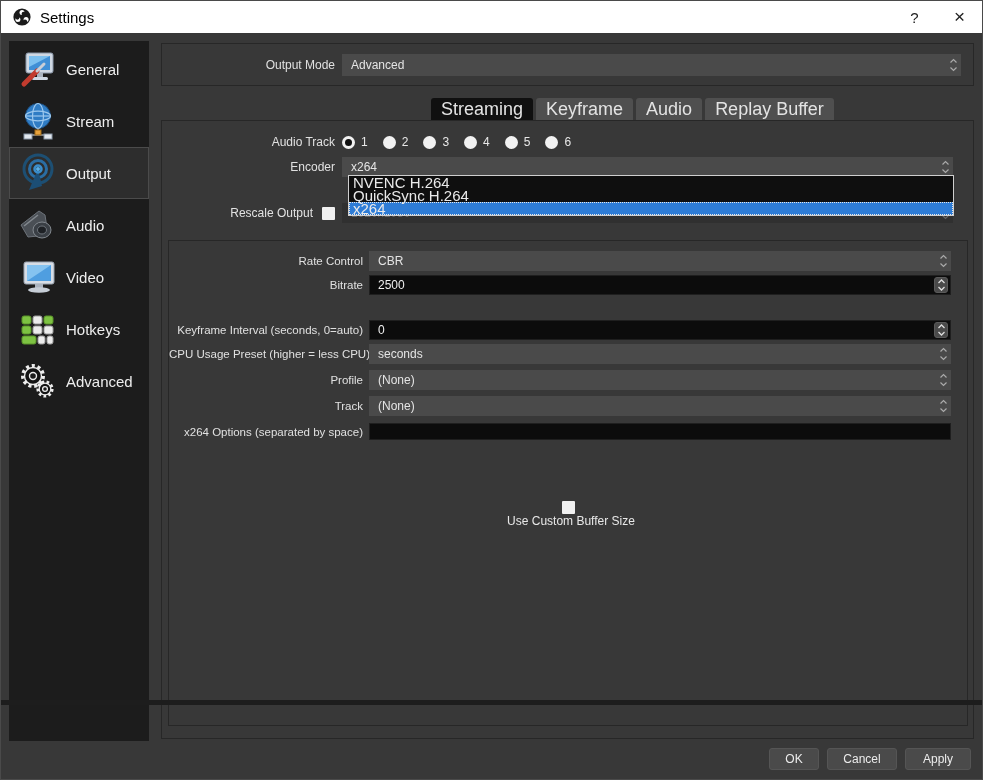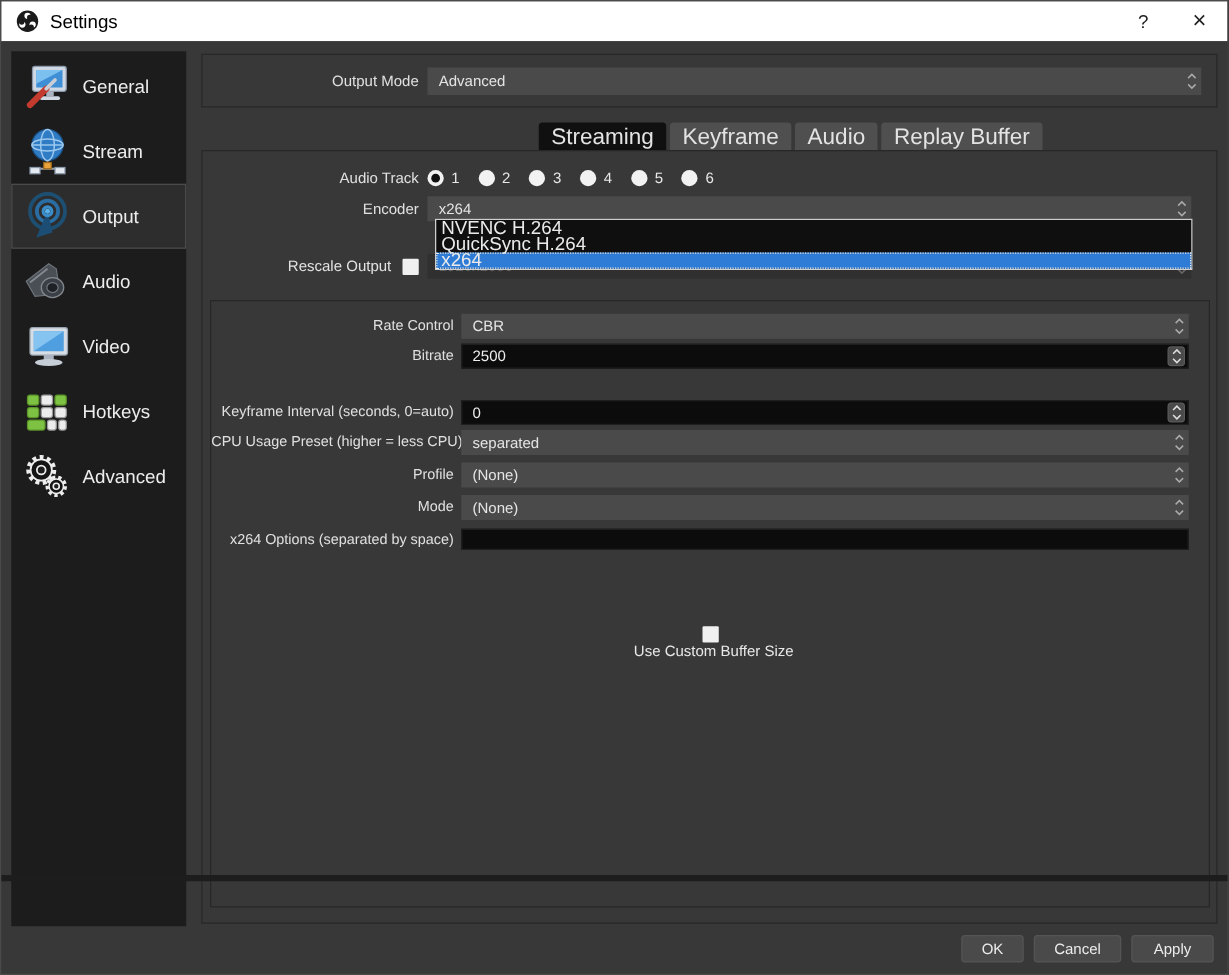--- a/index.html
+++ b/index.html
@@ -345,21 +345,21 @@
                   <path d="M1.5 5 L4.5 2 L7.5 5" stroke="#ddd" fill="none" stroke-width="1.3"></path>
                   <path d="M1.5 9 L4.5 12 L7.5 9" stroke="#ddd" fill="none" stroke-width="1.3"></path>
                 </svg>
             </span>
           </div>
         </div>
 
         <div class="g-row" style="top:103px;">
           <div class="g-label">CPU Usage Preset (higher = less CPU)</div>
           <div class="combo h20 g-ctl-margin">
-            <span>separated</span>
+            <span>seconds</span>
             <span class="spin">
               <svg width="9" height="16" viewBox="0 0 9 16">
                   <path d="M1.5 5.5 L4.5 2.5 L7.5 5.5" stroke="#aaa" fill="none" stroke-width="1.2"></path>
                   <path d="M1.5 10.5 L4.5 13.5 L7.5 10.5" stroke="#aaa" fill="none" stroke-width="1.2"></path>
                 </svg>
             </span>
           </div>
         </div>
 
         <div class="g-row" style="top:129px;">
@@ -369,21 +369,21 @@
             <span class="spin">
               <svg width="9" height="16" viewBox="0 0 9 16">
                   <path d="M1.5 5.5 L4.5 2.5 L7.5 5.5" stroke="#aaa" fill="none" stroke-width="1.2"></path>
                   <path d="M1.5 10.5 L4.5 13.5 L7.5 10.5" stroke="#aaa" fill="none" stroke-width="1.2"></path>
                 </svg>
             </span>
           </div>
         </div>
 
         <div class="g-row" style="top:155px;">
-          <div class="g-label">Mode</div>
+          <div class="g-label">Track</div>
           <div class="combo h20 g-ctl-margin">
             <span>(None)</span>
             <span class="spin">
               <svg width="9" height="16" viewBox="0 0 9 16">
                   <path d="M1.5 5.5 L4.5 2.5 L7.5 5.5" stroke="#aaa" fill="none" stroke-width="1.2"></path>
                   <path d="M1.5 10.5 L4.5 13.5 L7.5 10.5" stroke="#aaa" fill="none" stroke-width="1.2"></path>
                 </svg>
             </span>
           </div>
         </div>

